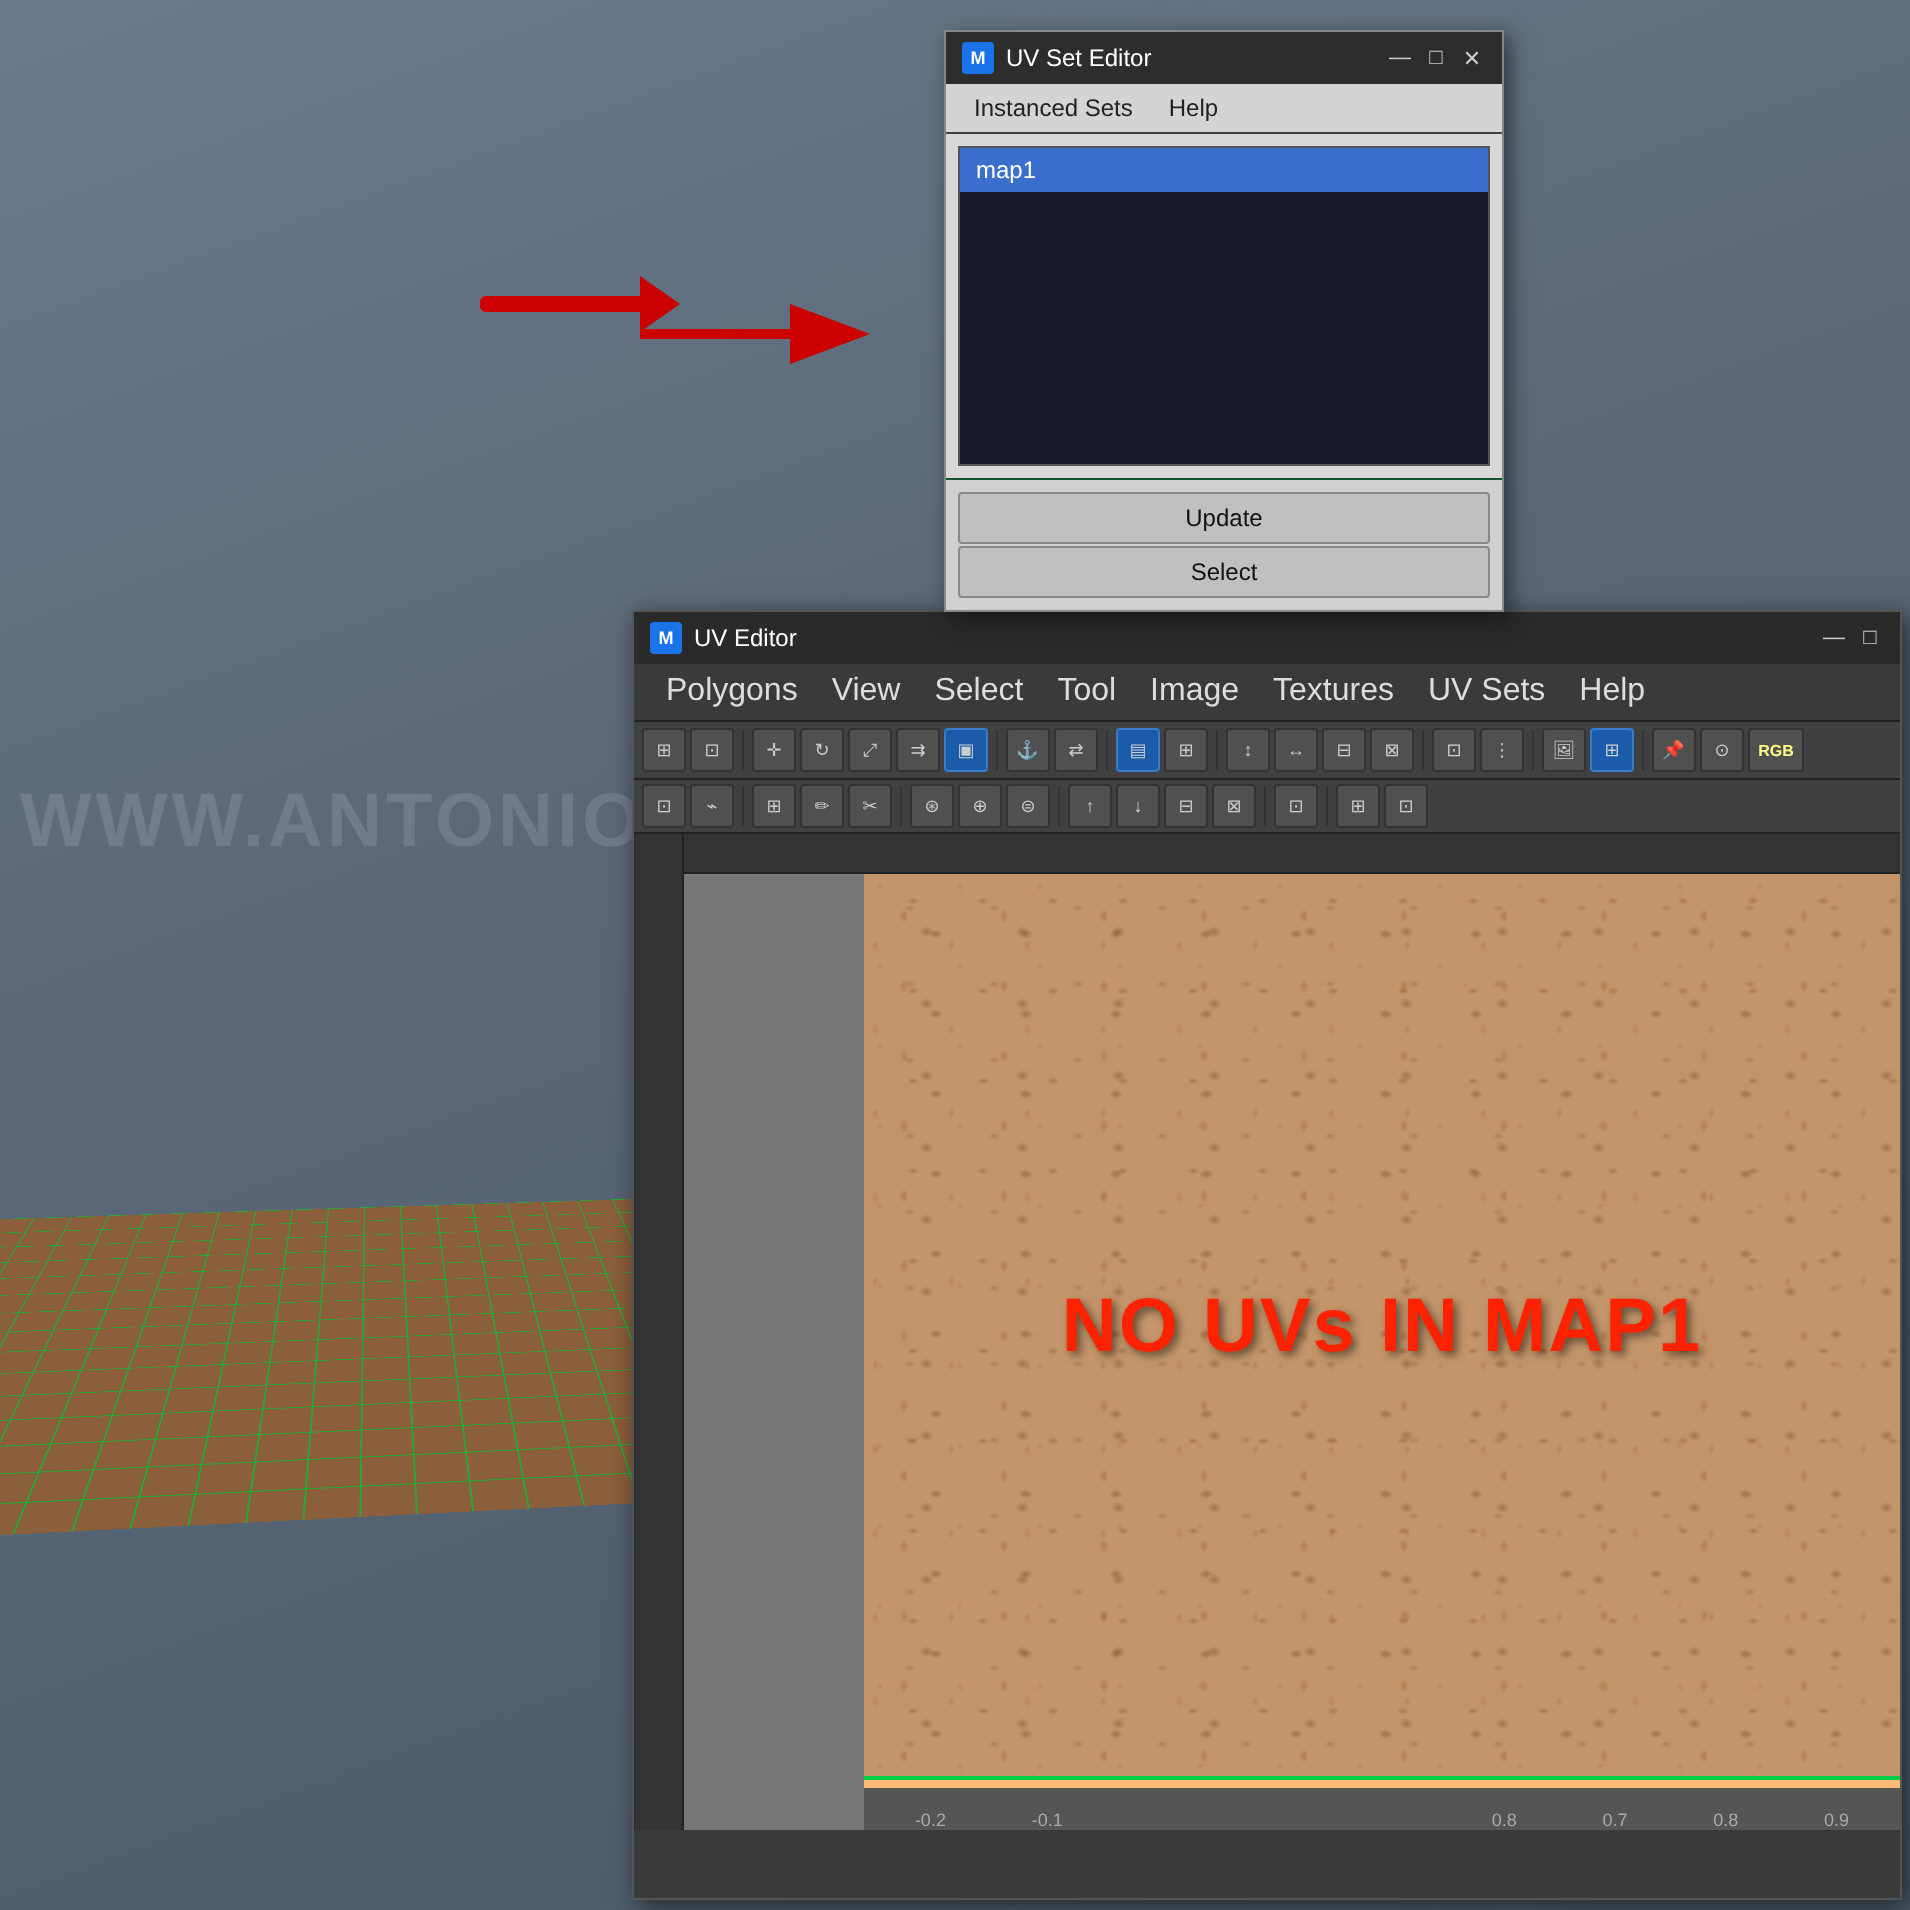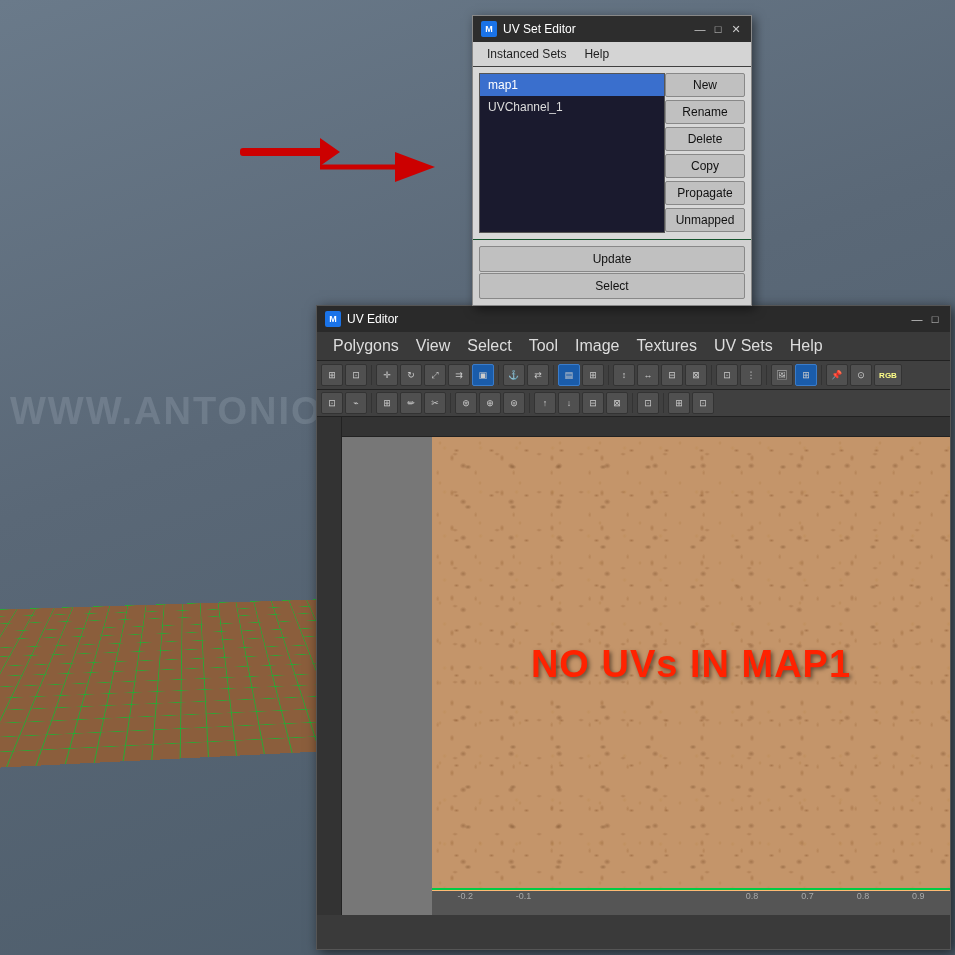--- a/index.html
+++ b/index.html
@@ -411,23 +411,23 @@
     }
 
     
     .uv-bottom-ruler {
       position: absolute;
       bottom: 0;
       left: 90px;
       right: 0;
       height: 25px;
       background: #555;
-      border-top: 1px solid #fdba74;
-      display: flex;
-      align-items: flex-start;
+      border-top: 4px solid #fdba74;
+      display: flex;
+      align-items: flex-end;
       padding: 0 4px;
     }
 
     .ruler-nums {
       display: flex;
       width: 100%;
       justify-content: space-around;
     }
 
     .ruler-num {
@@ -504,31 +504,22 @@
 
   <div class="window-menubar">
     <div class="menu-item">Instanced Sets</div>
     <div class="menu-item">Help</div>
   </div>
 
   <div class="window-content">
 
     <div class="uv-list-panel">
       <div class="uv-list-item selected">map1</div>
-      <div class="uv-list-item">UVChannel_1</div>
     </div>
 
-    <div class="uv-buttons-panel">
-      <button class="uv-btn">New</button>
-      <button class="uv-btn">Rename</button>
-      <button class="uv-btn">Delete</button>
-      <button class="uv-btn">Copy</button>
-      <button class="uv-btn">Propagate</button>
-      <button class="uv-btn">Unmapped</button>
-    </div>
   </div>
 
   <div class="window-footer">
     <button class="footer-btn">Update</button>
     <button class="footer-btn">Select</button>
   </div>
 </div>
 
 <div id="uv-editor">
 

